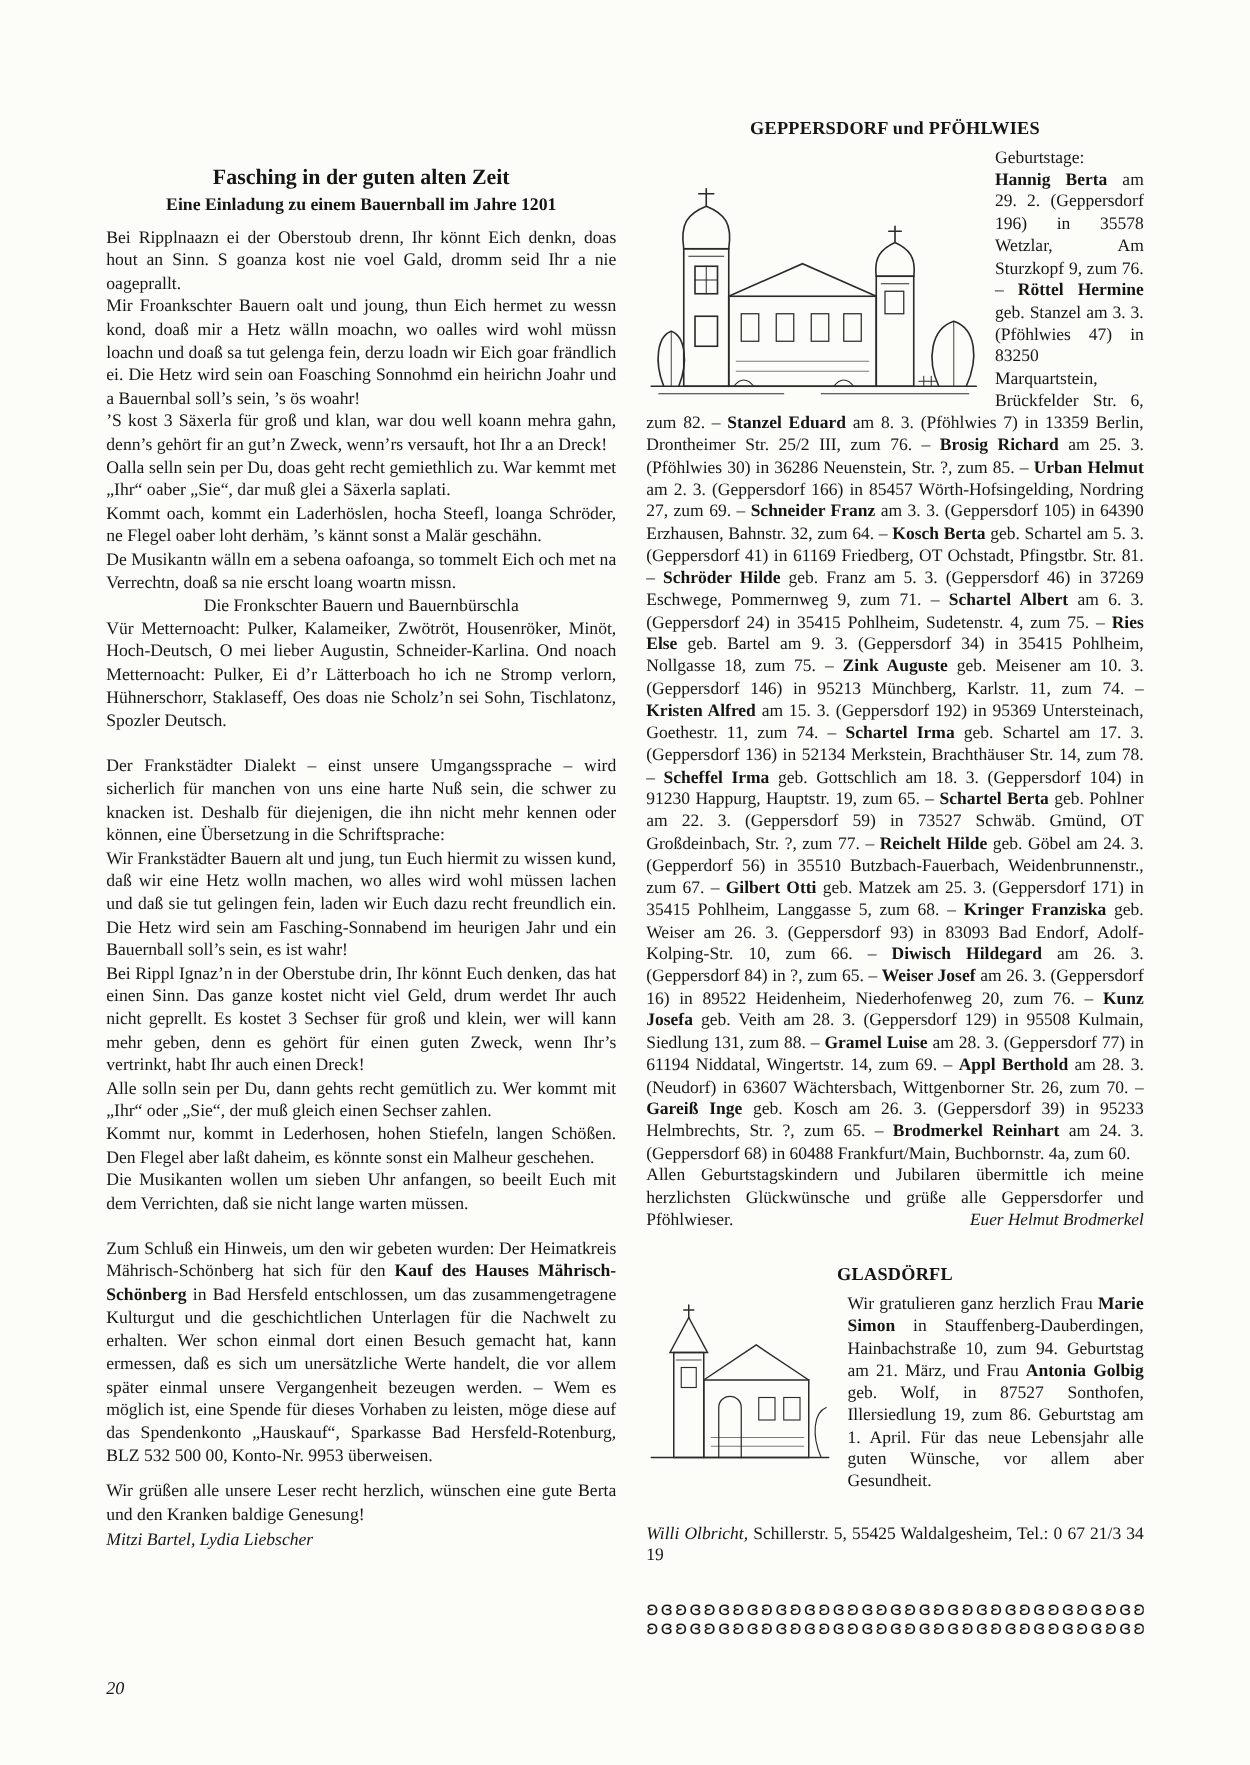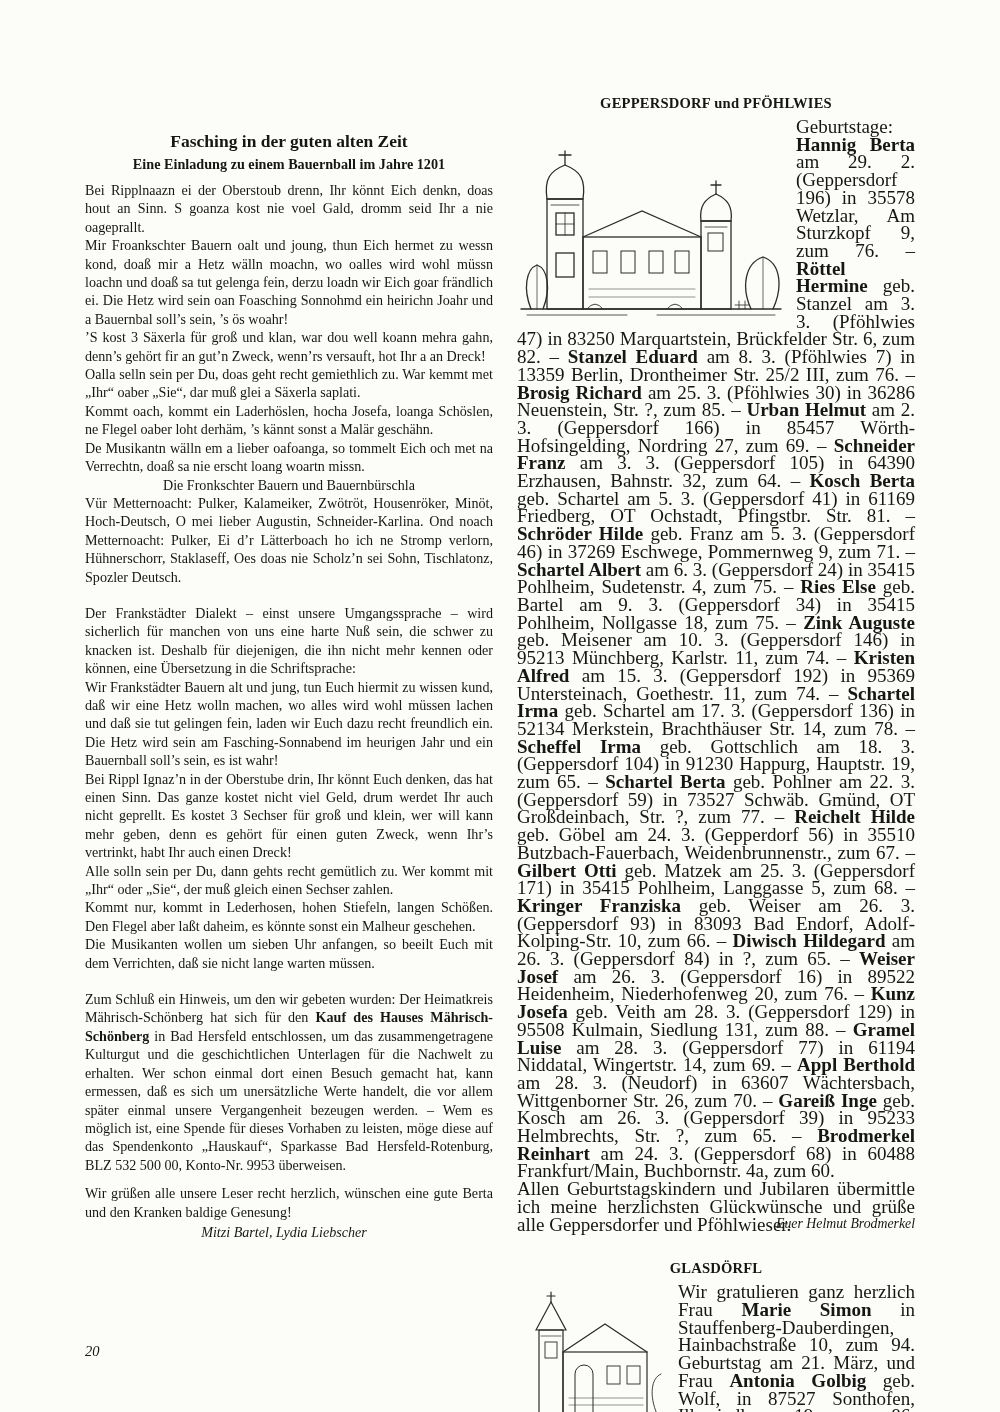--- a/index.html
+++ b/index.html
@@ -6,29 +6,29 @@
   .page{
     width:1000px;height:1412px;margin:0 auto;position:relative;
     background:#fcfcf9;color:#161616;overflow:hidden;
     font-family:"Liberation Serif",serif;
   }
   .col{position:absolute;top:94px;}
   .col-left{left:85px;width:408px;margin-top:36px;}
   .col-right{left:517px;width:398px;}
   p{margin:0;text-align:justify;}
   .col-left p{font-size:14.1px;line-height:18.4px;}
-  .col-right p{font-size:19px;line-height:17.7px;}
+  .col-right p{font-size:14px;line-height:17.7px;}
   .gap{margin-top:18px;}
   .gap-sm{margin-top:10px;}
   .center{text-align:center !important;}
   .title{font-size:17.5px;font-weight:bold;text-align:center;margin:0 0 3px 0;line-height:22px;}
   .subtitle{font-size:14.2px;font-weight:bold;text-align:center;margin:0 0 8px 0;line-height:18px;}
   .colhead{font-size:14.6px;font-weight:bold;text-align:center;margin:0 0 5px 0;line-height:19px;letter-spacing:.2px;}
   .glas-head{margin-top:26px;}
-  .sig{text-align:center;font-style:italic;padding-right:10px;margin-top:2px;}
+  .sig{text-align:left;font-style:italic;padding-right:10px;margin-top:2px;}
   .church{float:left;margin:3px 11px 3px 0;}
   .church svg{display:block;}
   .closing-wrap{position:relative;clear:both;}
   .closing-sig{position:absolute;right:0;bottom:1px;font-style:italic;font-size:13.8px;line-height:17.7px;}
   .contact{clear:both;margin-top:24px;}
   .ornament{
     margin-top:26px;color:#1a1a1a;
     font-family:"DejaVu Sans",sans-serif;font-size:15px;line-height:15px;
     letter-spacing:1.5px;white-space:nowrap;overflow:hidden;
   }
@@ -40,22 +40,22 @@
 <div class="page">
 
   <div class="col col-left">
     <h1 class="title">Fasching in der guten alten Zeit</h1>
     <h3 class="subtitle">Eine Einladung zu einem Bauernball im Jahre 1201</h3>
 
     <p>Bei Ripplnaazn ei der Oberstoub drenn, Ihr könnt Eich denkn, doas hout an Sinn. S goanza kost nie voel Gald, dromm seid Ihr a nie oageprallt.</p>
     <p>Mir Froankschter Bauern oalt und joung, thun Eich hermet zu wessn kond, doaß mir a Hetz wälln moachn, wo oalles wird wohl müssn loachn und doaß sa tut gelenga fein, derzu loadn wir Eich goar frändlich ei. Die Hetz wird sein oan Foasching Sonnohmd ein heirichn Joahr und a Bauernbal soll’s sein, ’s ös woahr!</p>
     <p>’S kost 3 Säxerla für groß und klan, war dou well koann mehra gahn, denn’s gehört fir an gut’n Zweck, wenn’rs versauft, hot Ihr a an Dreck!</p>
     <p>Oalla selln sein per Du, doas geht recht gemiethlich zu. War kemmt met „Ihr“ oaber „Sie“, dar muß glei a Säxerla saplati.</p>
-    <p>Kommt oach, kommt ein Laderhöslen, hocha Josefa, loanga Schöslen, ne Flegel oaber loht derhäm, ’s kännt sonst a Malär geschähn.</p>
-    <p>De Musikantn wälln em a lieber oafoanga, so tommelt Eich och met na Verrechtn, doaß sa nie erscht loang woartn missn.</p>
+    <p>Kommt oach, kommt ein Laderhöslen, hocha Steefl, loanga Schröder, ne Flegel oaber loht derhäm, ’s kännt sonst a Malär geschähn.</p>
+    <p>De Musikantn wälln em a sebena oafoanga, so tommelt Eich och met na Verrechtn, doaß sa nie erscht loang woartn missn.</p>
 
     <p class="center">Die Fronkschter Bauern und Bauernbürschla</p>
 
     <p>Vür Metternoacht: Pulker, Kalameiker, Zwötröt, Housenröker, Minöt, Hoch-Deutsch, O mei lieber Augustin, Schneider-Karlina. Ond noach Metternoacht: Pulker, Ei d’r Lätterboach ho ich ne Stromp verlorn, Hühnerschorr, Staklaseff, Oes doas nie Scholz’n sei Sohn, Tischlatonz, Spozler Deutsch.</p>
 
     <p class="gap">Der Frankstädter Dialekt – einst unsere Umgangssprache – wird sicherlich für manchen von uns eine harte Nuß sein, die schwer zu knacken ist. Deshalb für diejenigen, die ihn nicht mehr kennen oder können, eine Übersetzung in die Schriftsprache:</p>
     <p>Wir Frankstädter Bauern alt und jung, tun Euch hiermit zu wissen kund, daß wir eine Hetz wolln machen, wo alles wird wohl müssen lachen und daß sie tut gelingen fein, laden wir Euch dazu recht freundlich ein. Die Hetz wird sein am Fasching-Sonnabend im heurigen Jahr und ein Bauernball soll’s sein, es ist wahr!</p>
     <p>Bei Rippl Ignaz’n in der Oberstube drin, Ihr könnt Euch denken, das hat einen Sinn. Das ganze kostet nicht viel Geld, drum werdet Ihr auch nicht geprellt. Es kostet 3 Sechser für groß und klein, wer will kann mehr geben, denn es gehört für einen guten Zweck, wenn Ihr’s vertrinkt, habt Ihr auch einen Dreck!</p>
     <p>Alle solln sein per Du, dann gehts recht gemütlich zu. Wer kommt mit „Ihr“ oder „Sie“, der muß gleich einen Sechser zahlen.</p>
     <p>Kommt nur, kommt in Lederhosen, hohen Stiefeln, langen Schößen. Den Flegel aber laßt daheim, es könnte sonst ein Malheur geschehen.</p>

